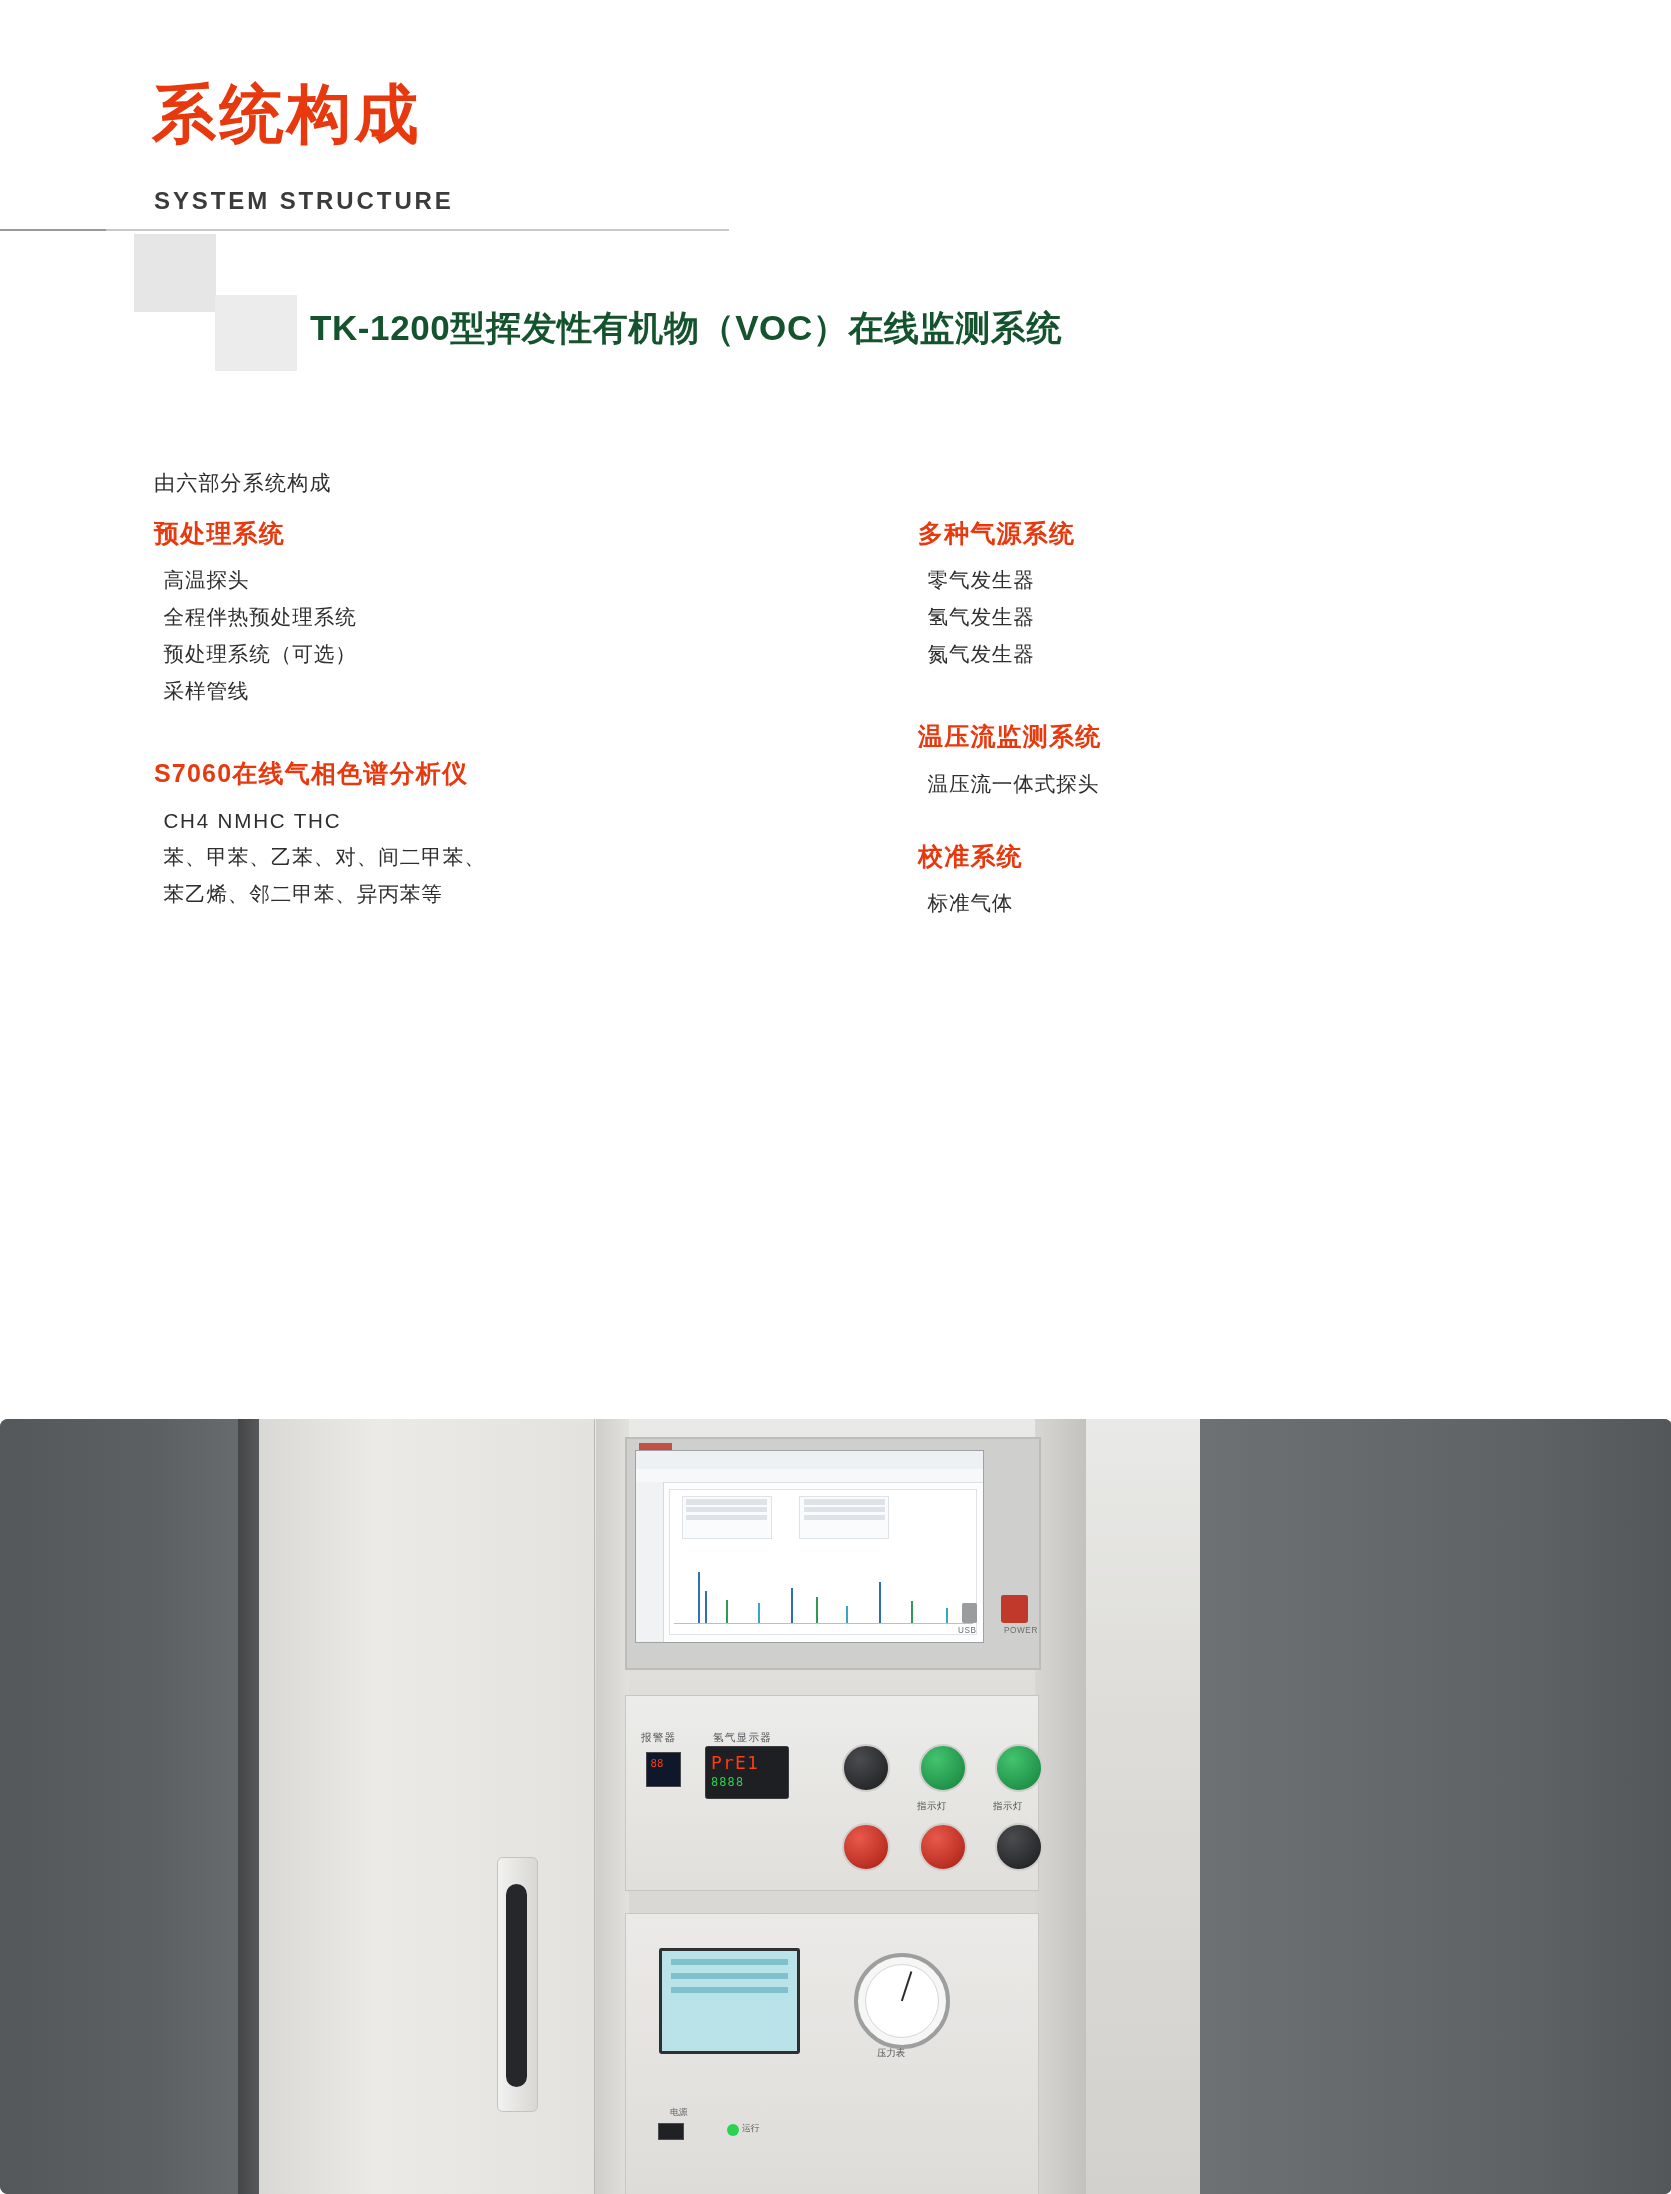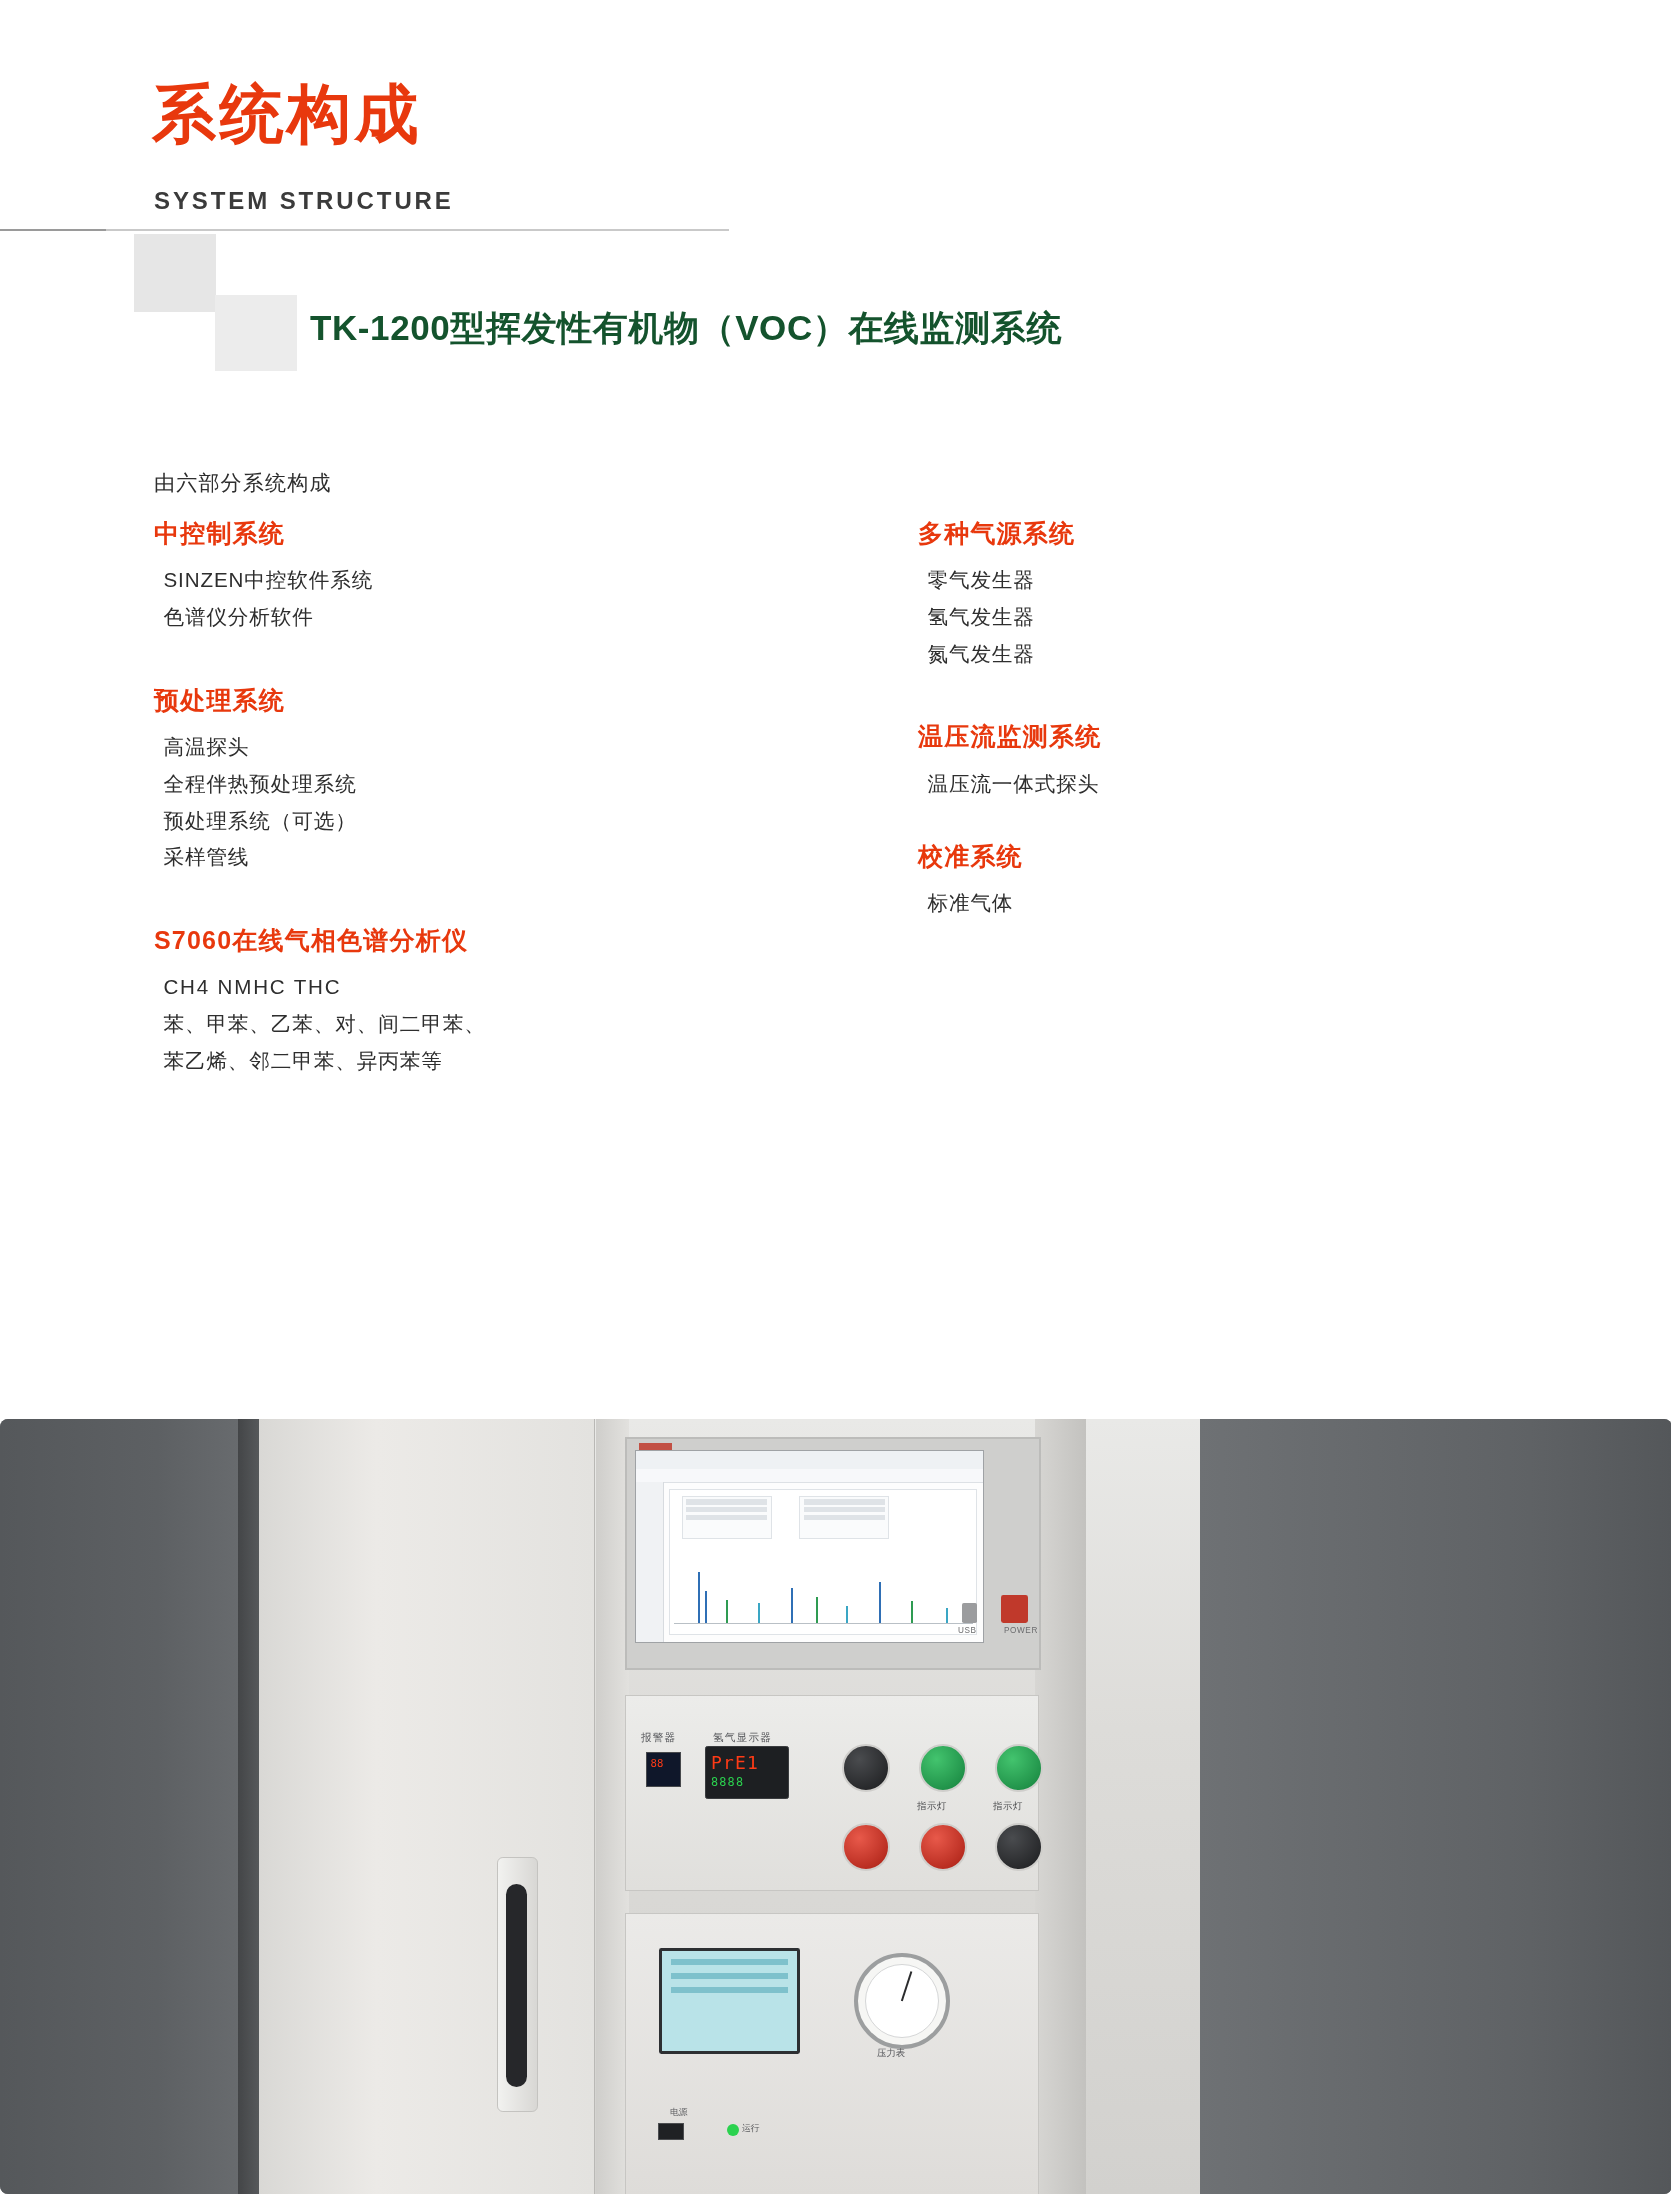--- a/index.html
+++ b/index.html
@@ -349,25 +349,20 @@
 
 <div class="sq sq-a"></div>
 <div class="sq sq-b"></div>
 
 <div class="product-title">TK-1200型挥发性有机物（VOC）在线监测系统</div>
 
 <div class="intro">由六部分系统构成</div>
 
 <div class="col-left">
 
-  <div class="sec-block">
-    <div class="sec-head">中控制系统</div>
-    <div class="sec-item">SINZEN中控软件系统</div>
-    <div class="sec-item">色谱仪分析软件</div>
-  </div>
 
   <div class="sec-block">
     <div class="sec-head">预处理系统</div>
     <div class="sec-item">高温探头</div>
     <div class="sec-item">全程伴热预处理系统</div>
     <div class="sec-item">预处理系统（可选）</div>
     <div class="sec-item">采样管线</div>
   </div>
 
   <div class="sec-block">

